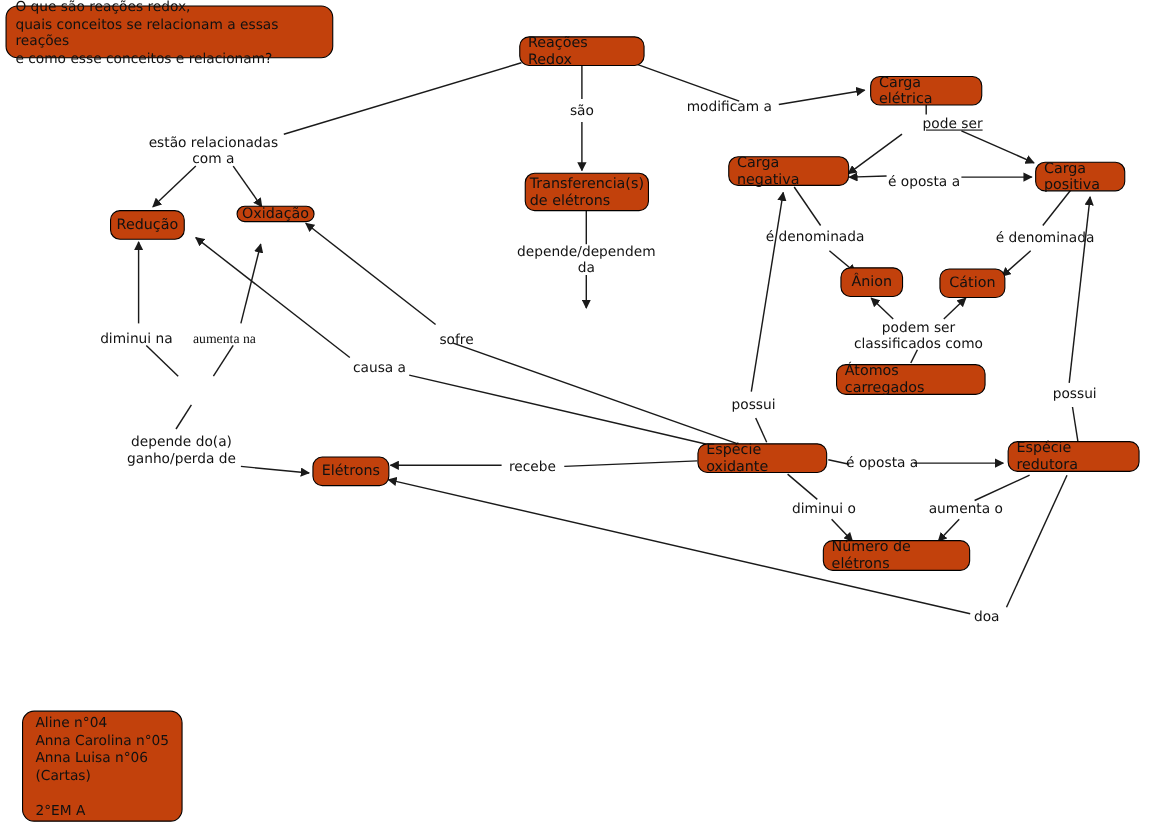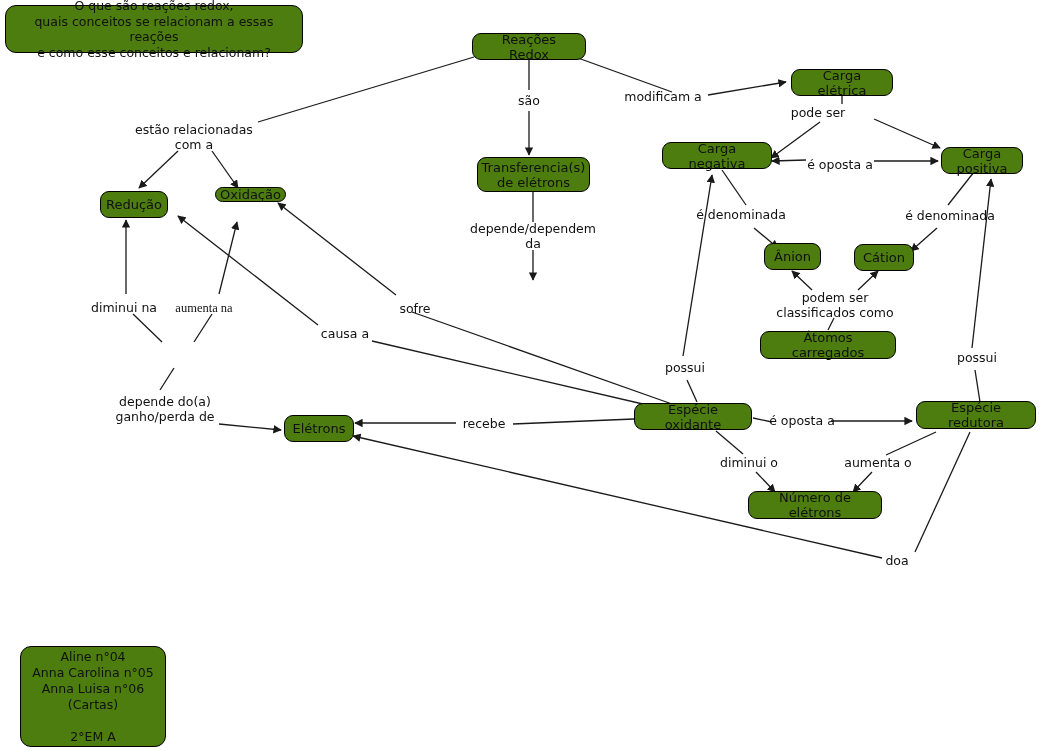--- a/index.html
+++ b/index.html
@@ -22,27 +22,27 @@
     position: absolute;
     left: 0;
     top: 0;
     width: 1047px;
     height: 751px;
     pointer-events: none;
   }
   .node {
     position: absolute;
     box-sizing: border-box;
-    background: #4d7c0f;
+    background: #c2410c;
     border: 1.4px solid #000000;
     border-radius: 9px;
     color: #111111;
     font-size: 13px;
     line-height: 15px;
-    text-align: center;
+    text-align: left;
     display: flex;
     align-items: center;
     justify-content: center;
     white-space: pre-line;
     padding: 2px 7px;
     z-index: 5;
   }
   .node.focus-q {
     border-radius: 11px;
     font-size: 12.5px;
@@ -183,21 +183,21 @@
 
   <div class="node" style="left:748px; top:491px; width:134px; height:28px;">Número de elétrons</div>
 
   <div class="link-label" style="left:529px; top:101px;">são</div>
 
   <div class="link-label" style="left:663px; top:97px;">modificam a</div>
 
   <div class="link-label" style="left:194px; top:137px;">estão relacionadas
 com a</div>
 
-  <div class="link-label" style="left:818px; top:113px;">pode ser</div>
+  <div class="link-label" style="left:866px; top:113px;text-decoration:underline;">pode ser</div>
 
   <div class="link-label" style="left:840px; top:165px;">é oposta a</div>
 
   <div class="link-label" style="left:741px; top:215px;">é denominada</div>
 
   <div class="link-label" style="left:950px; top:216px;">é denominada</div>
 
   <div class="link-label" style="left:835px; top:305px;">podem ser
 classificados como</div>
 

